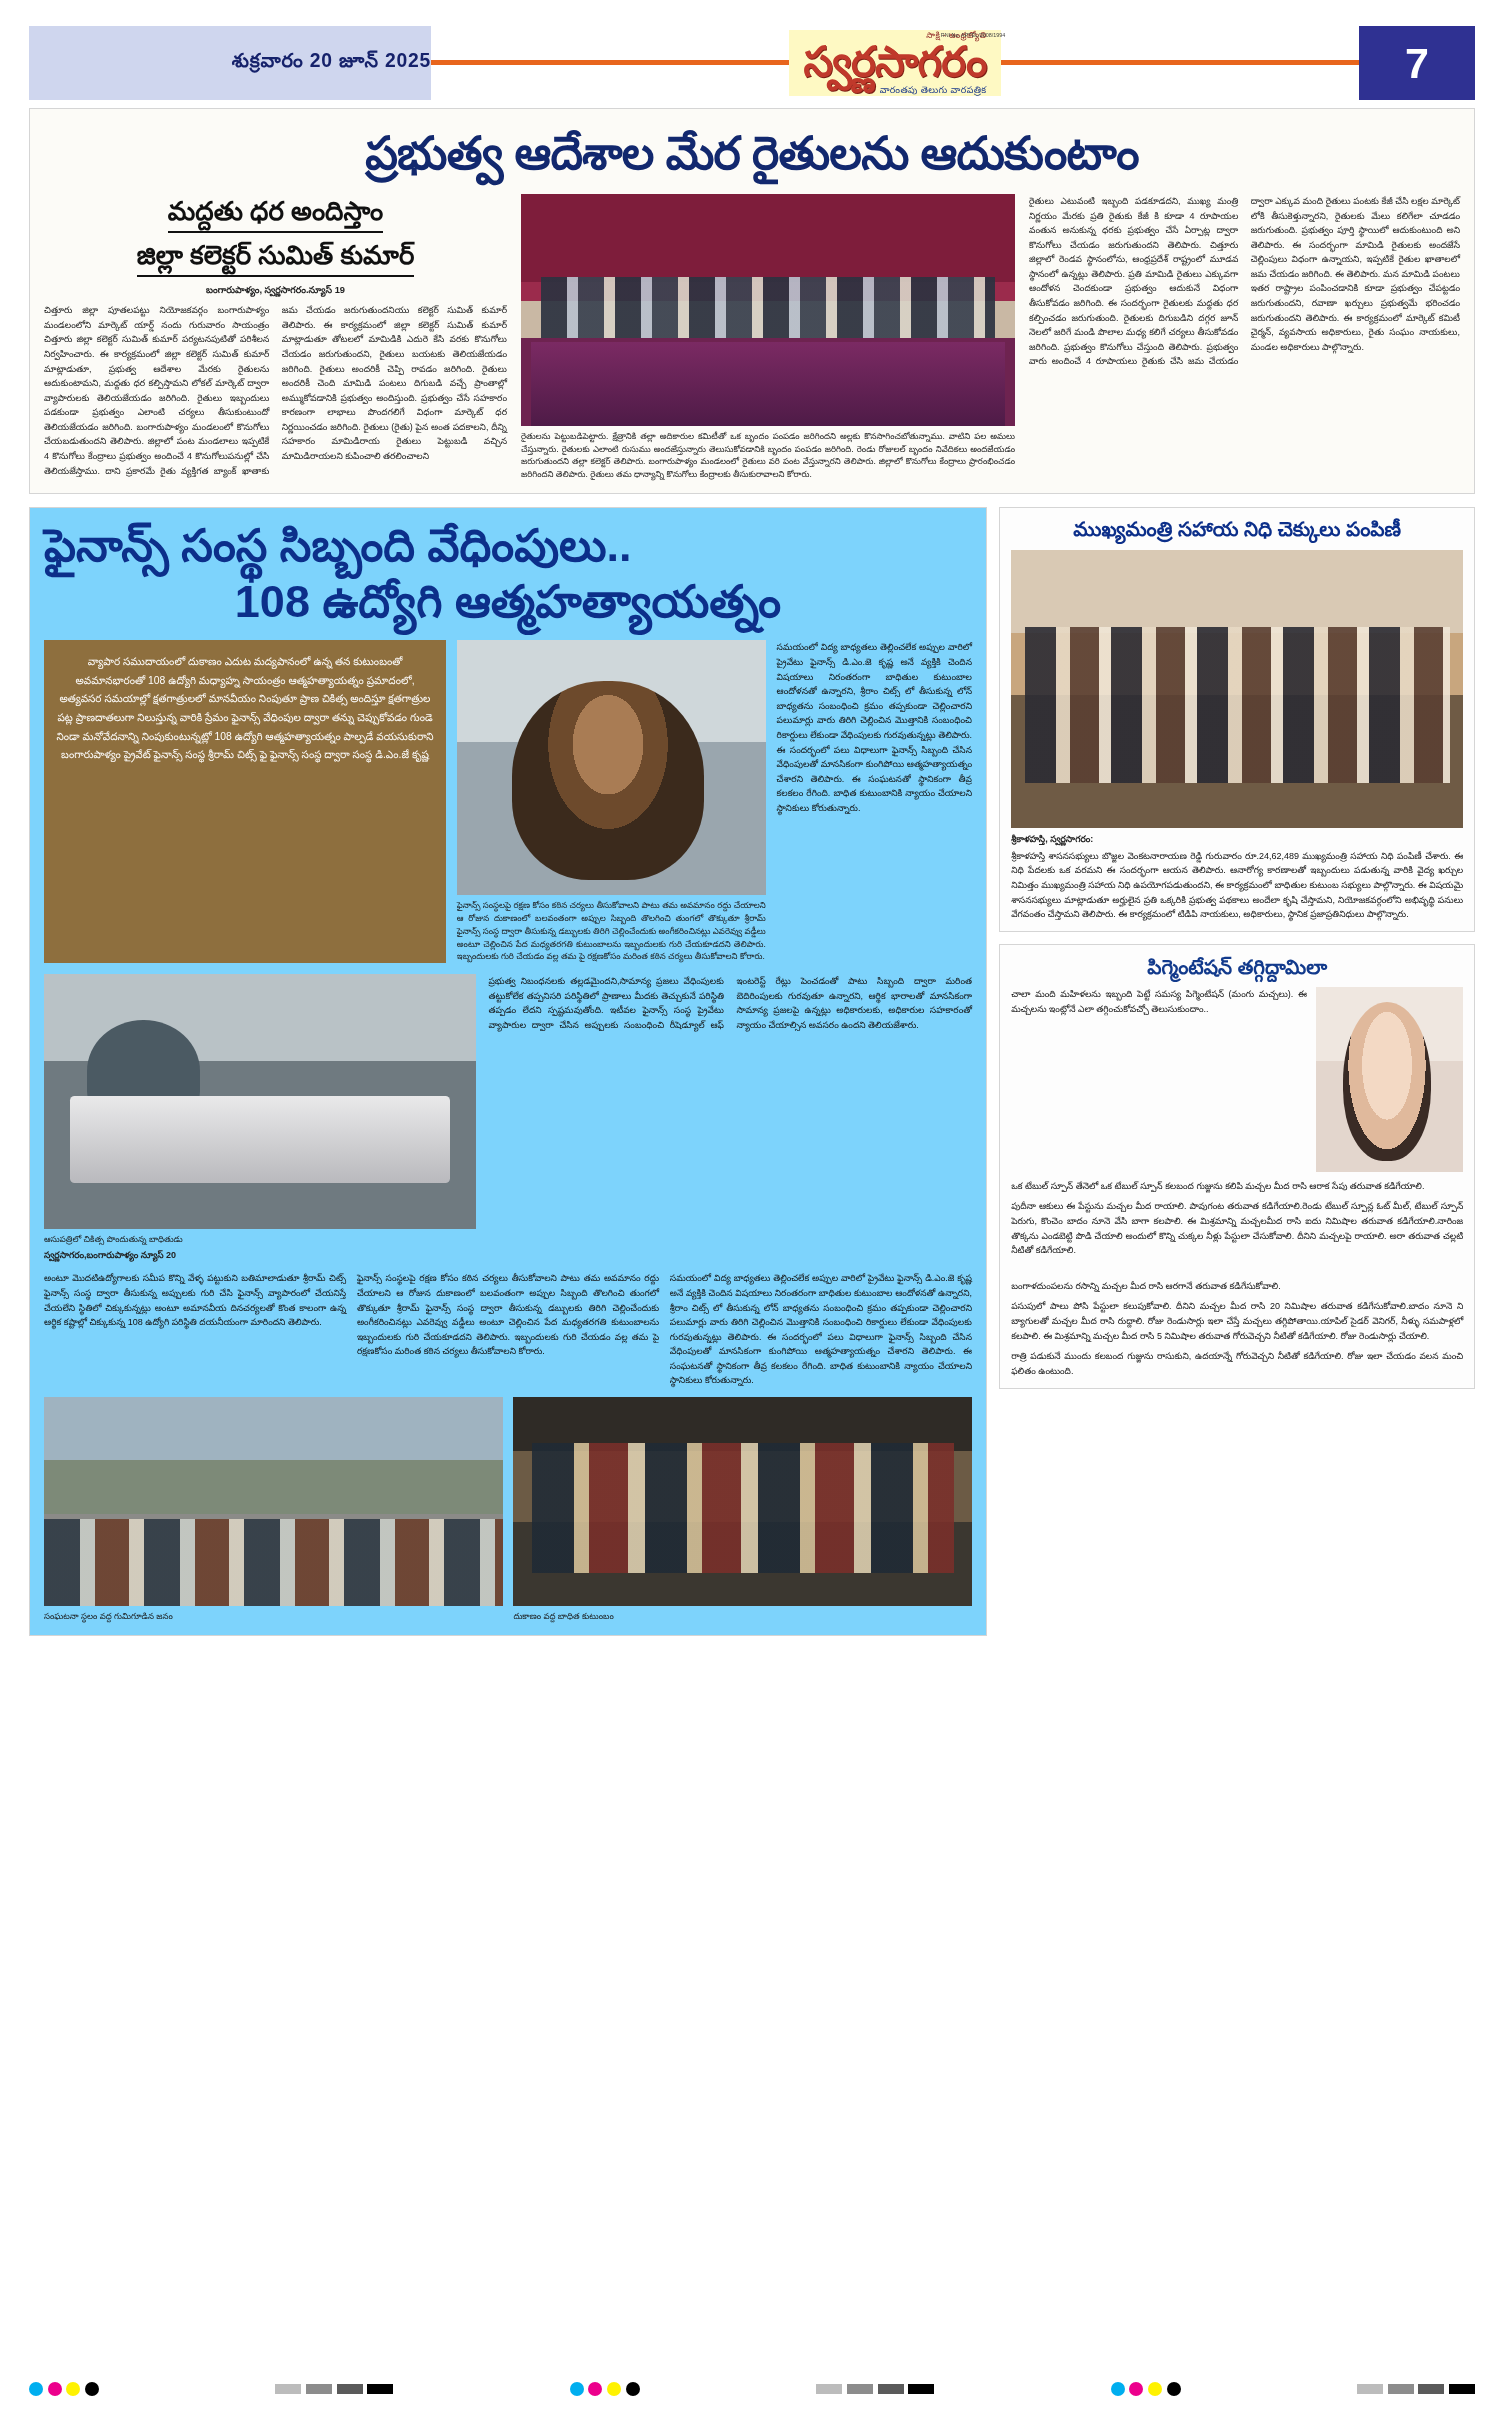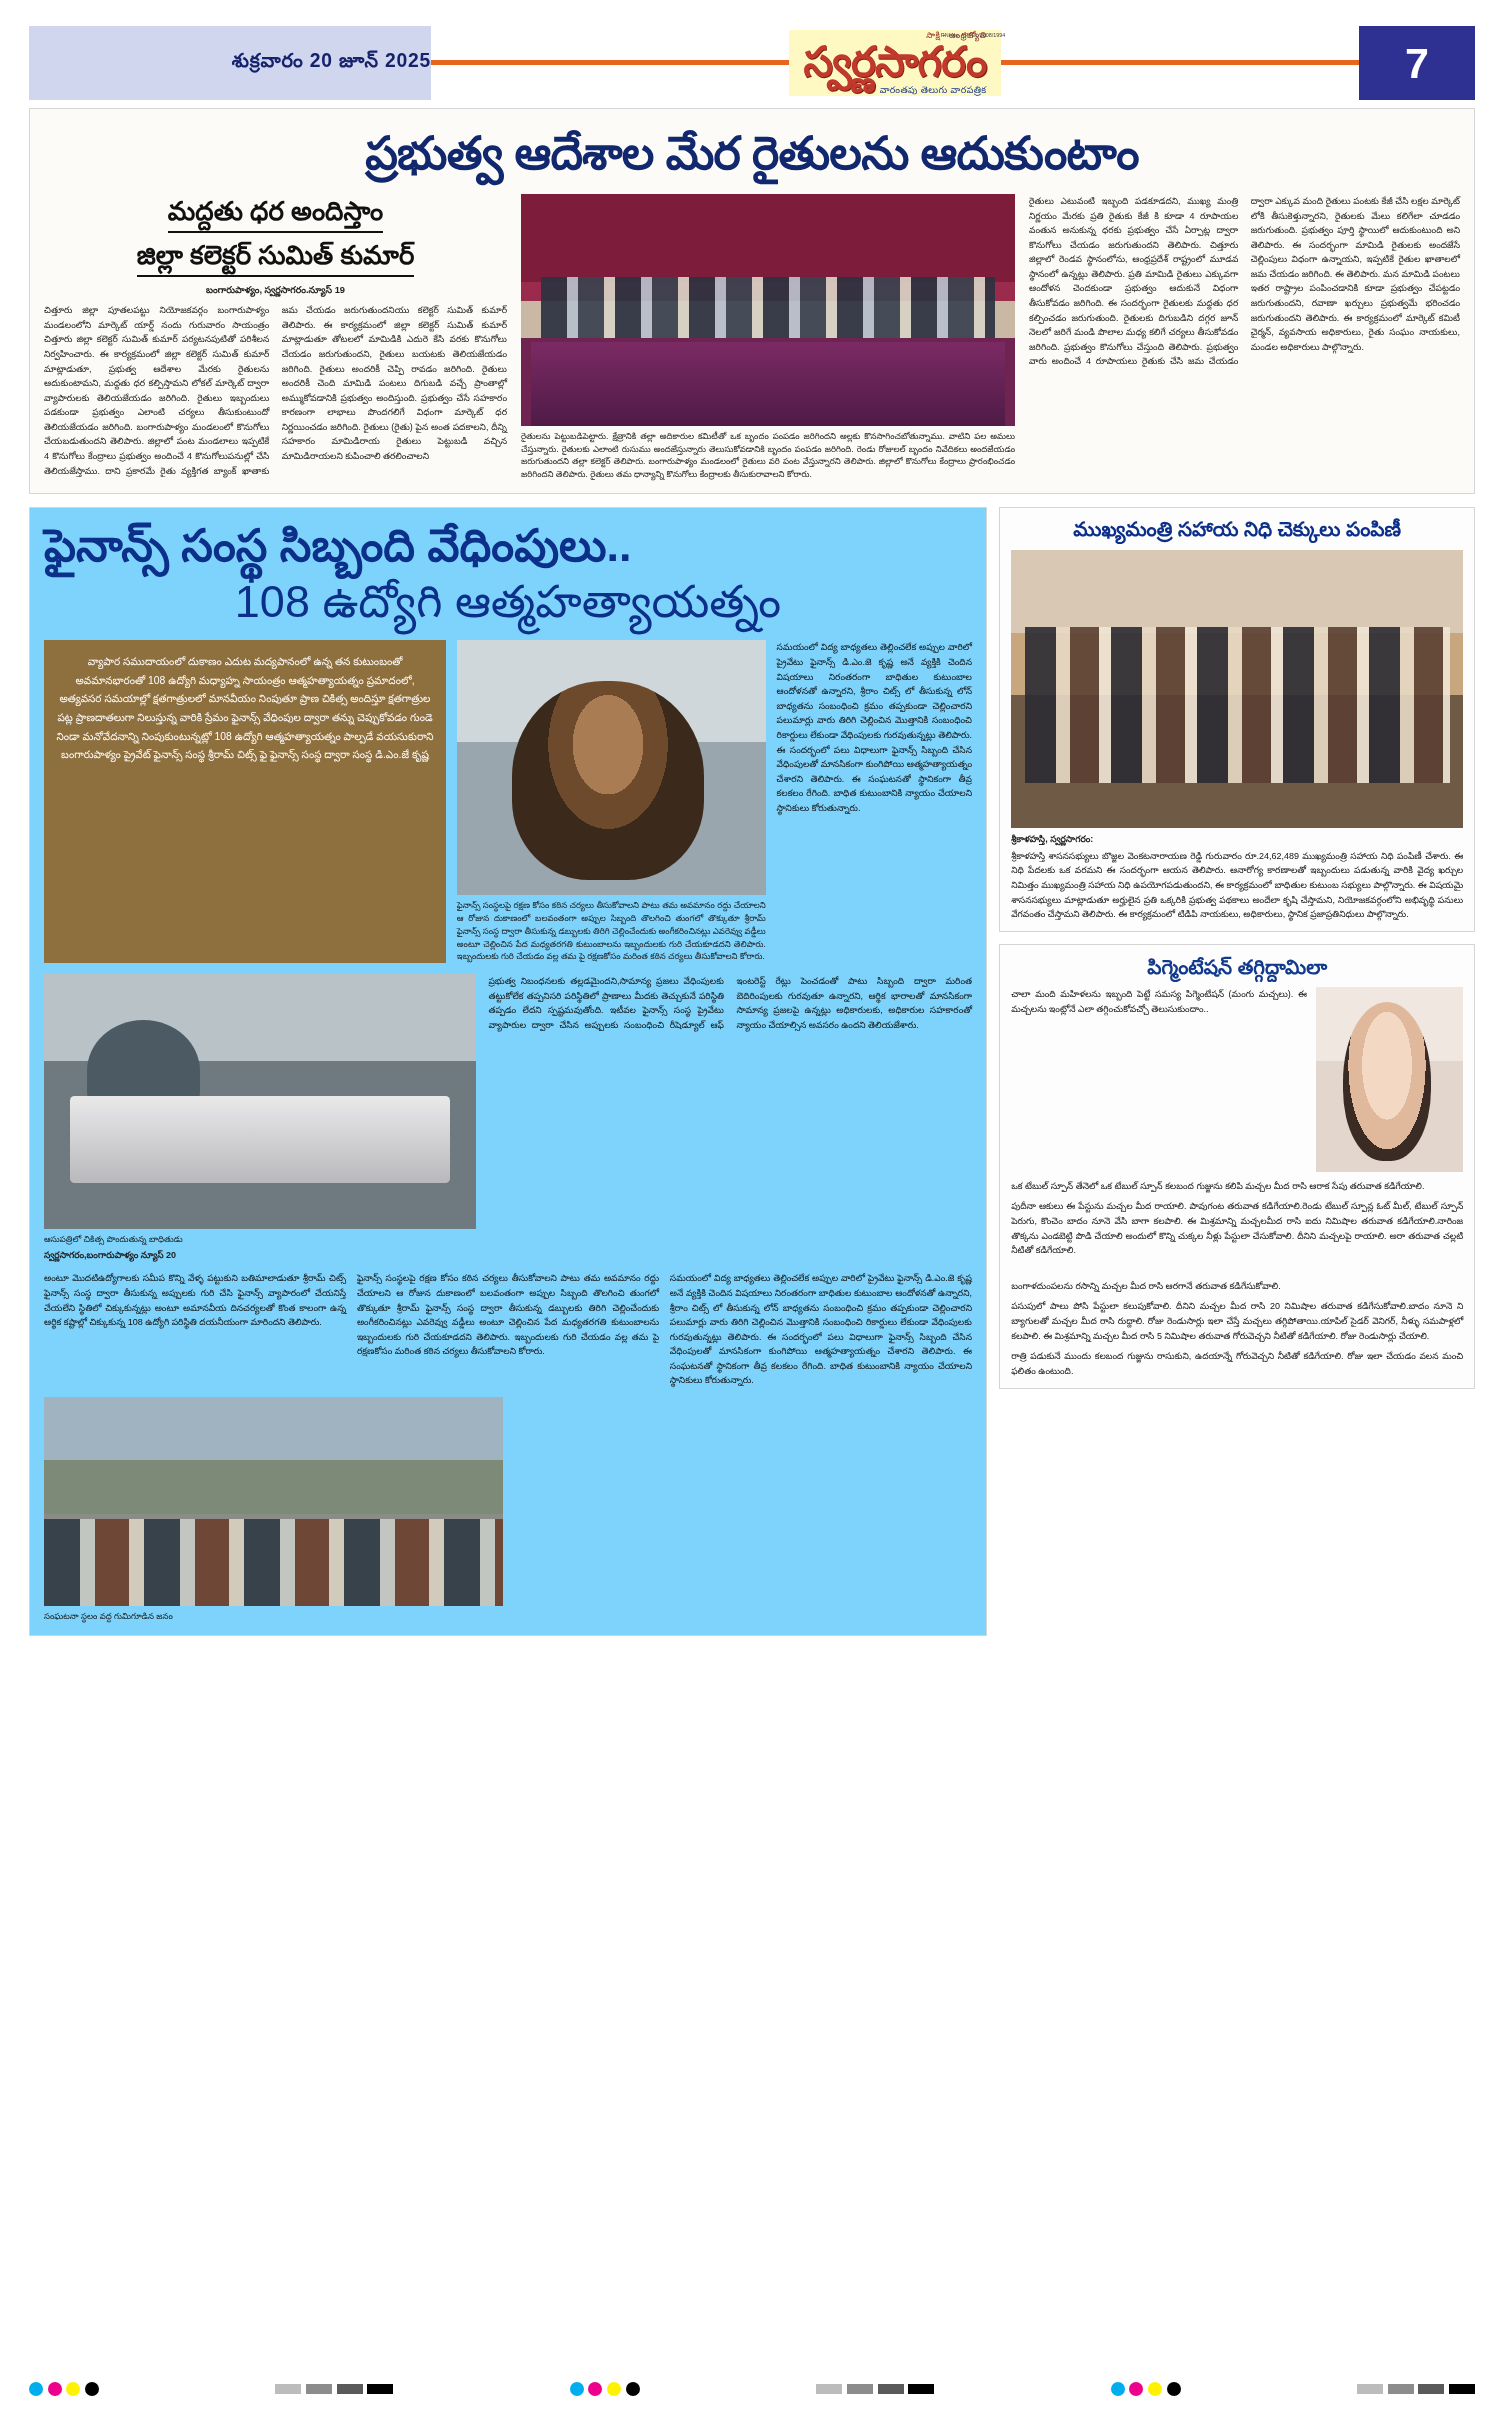--- a/index.html
+++ b/index.html
@@ -227,21 +227,21 @@
   }
   .feature-hl1 {
     font-size: 45px;
     font-weight: bold;
     color: #0c2f8a;
     line-height: 1.15;
     margin-bottom: 4.6px;
   }
   .feature-hl2 {
     font-size: 45px;
-    font-weight: normal;
+    font-weight: bold;
     color: #0c2f8a;
     line-height: 1.15;
     margin-bottom: 12.4px;
     text-align: center;
   }
   .lead-box {
     background: #8e6f3e;
     color: #fff;
     font-size: 10.4px;
     line-height: 1.8;
@@ -384,20 +384,24 @@
         <div class="small-body">అంటూ మొదటిఉద్యోగాలకు సమీప కొన్ని వేళ్ళ పట్టుకుని బతిమాలాడుతూ శ్రీరామ్ చిట్స్ ఫైనాన్స్ సంస్థ ద్వారా తీసుకున్న అప్పులకు గురి చేసి ఫైనాన్స్ వ్యాపారంలో చేయనిస్తే చేయలేని స్థితిలో చిక్కుకున్నట్లు అంటూ అమానవీయ దినచర్యలతో కొంత కాలంగా ఉన్న ఆర్థిక కష్టాల్లో చిక్కుకున్న 108 ఉద్యోగి పరిస్థితి దయనీయంగా మారిందని తెలిపారు.</div>
         <div class="small-body">ఫైనాన్స్ సంస్థలపై రక్షణ కోసం కఠిన చర్యలు తీసుకోవాలని పాటు తమ అవమానం రద్దు చేయాలని ఆ రోజున దుకాణంలో బలవంతంగా అప్పుల సిబ్బంది తొలగించి తుంగలో తొక్కుతూ శ్రీరామ్ ఫైనాన్స్ సంస్థ ద్వారా తీసుకున్న డబ్బులకు తిరిగి చెల్లించేందుకు అంగీకరించినట్లు ఎవరెవ్వు వడ్డీలు అంటూ చెల్లించిన పేద మధ్యతరగతి కుటుంబాలను ఇబ్బందులకు గురి చేయకూడదని తెలిపారు. ఇబ్బందులకు గురి చేయడం వల్ల తమ పై రక్షణకోసం మరింత కఠిన చర్యలు తీసుకోవాలని కోరారు.</div>
         <div class="small-body">సమయంలో విద్య బాధ్యతలు తెల్లించలేక అప్పుల వారిలో ప్రైవేటు ఫైనాన్స్ డి.ఎం.జె కృష్ణ అనే వ్యక్తికి చెందిన విషయాలు నిరంతరంగా బాధితుల కుటుంబాల ఆందోళనతో ఉన్నారని, శ్రీరాం చిట్స్ లో తీసుకున్న లోన్ బాధ్యతను సంబంధించి క్రమం తప్పకుండా చెల్లించారని పలుమార్లు వారు తిరిగి చెల్లించిన మొత్తానికి సంబంధించి రికార్డులు లేకుండా వేధింపులకు గురవుతున్నట్లు తెలిపారు. ఈ సందర్భంలో పలు విధాలుగా ఫైనాన్స్ సిబ్బంది చేసిన వేధింపులతో మానసికంగా కుంగిపోయి ఆత్మహత్యాయత్నం చేశారని తెలిపారు. ఈ సంఘటనతో స్థానికంగా తీవ్ర కలకలం రేగింది. బాధిత కుటుంబానికి న్యాయం చేయాలని స్థానికులు కోరుతున్నారు.</div>
       </div>
 
       <div class="bottom-photos">
         <div>
           <div class="photo ph-street" style="height:209px;"></div>
           <div class="cap">సంఘటనా స్థలం వద్ద గుమిగూడిన జనం</div>
         </div>
+        <div>
+          <div class="photo ph-shop" style="height:209px;"></div>
+          <div class="cap">దుకాణం వద్ద బాధిత కుటుంబం</div>
+        </div>
       </div>
     </div>
 
     <div>
 
       <div class="right-col-box" style="margin-bottom:12.4px;">
         <div class="rc-title">ముఖ్యమంత్రి సహాయ నిధి చెక్కులు పంపిణీ</div>
         <div class="photo ph-cheque" style="height:278px;"></div>
         <div class="dateline" style="margin-top:6.2px;">శ్రీకాళహస్తి, స్వర్ణసాగరం:</div>
         <div class="small-body">శ్రీకాళహస్తి శాసనసభ్యులు బొజ్జల వెంకటనారాయణ రెడ్డి గురువారం రూ.24,62,489 ముఖ్యమంత్రి సహాయ నిధి పంపిణీ చేశారు. ఈ నిధి పేదలకు ఒక వరమని ఈ సందర్భంగా ఆయన తెలిపారు. ఆనారోగ్య కారణాలతో ఇబ్బందులు పడుతున్న వారికి వైద్య ఖర్చుల నిమిత్తం ముఖ్యమంత్రి సహాయ నిధి ఉపయోగపడుతుందని, ఈ కార్యక్రమంలో బాధితుల కుటుంబ సభ్యులు పాల్గొన్నారు. ఈ విషయమై శాసనసభ్యులు మాట్లాడుతూ అర్హులైన ప్రతి ఒక్కరికి ప్రభుత్వ పథకాలు అందేలా కృషి చేస్తామని, నియోజకవర్గంలోని అభివృద్ధి పనులు వేగవంతం చేస్తామని తెలిపారు. ఈ కార్యక్రమంలో టిడిపి నాయకులు, అధికారులు, స్థానిక ప్రజాప్రతినిధులు పాల్గొన్నారు.</div>

